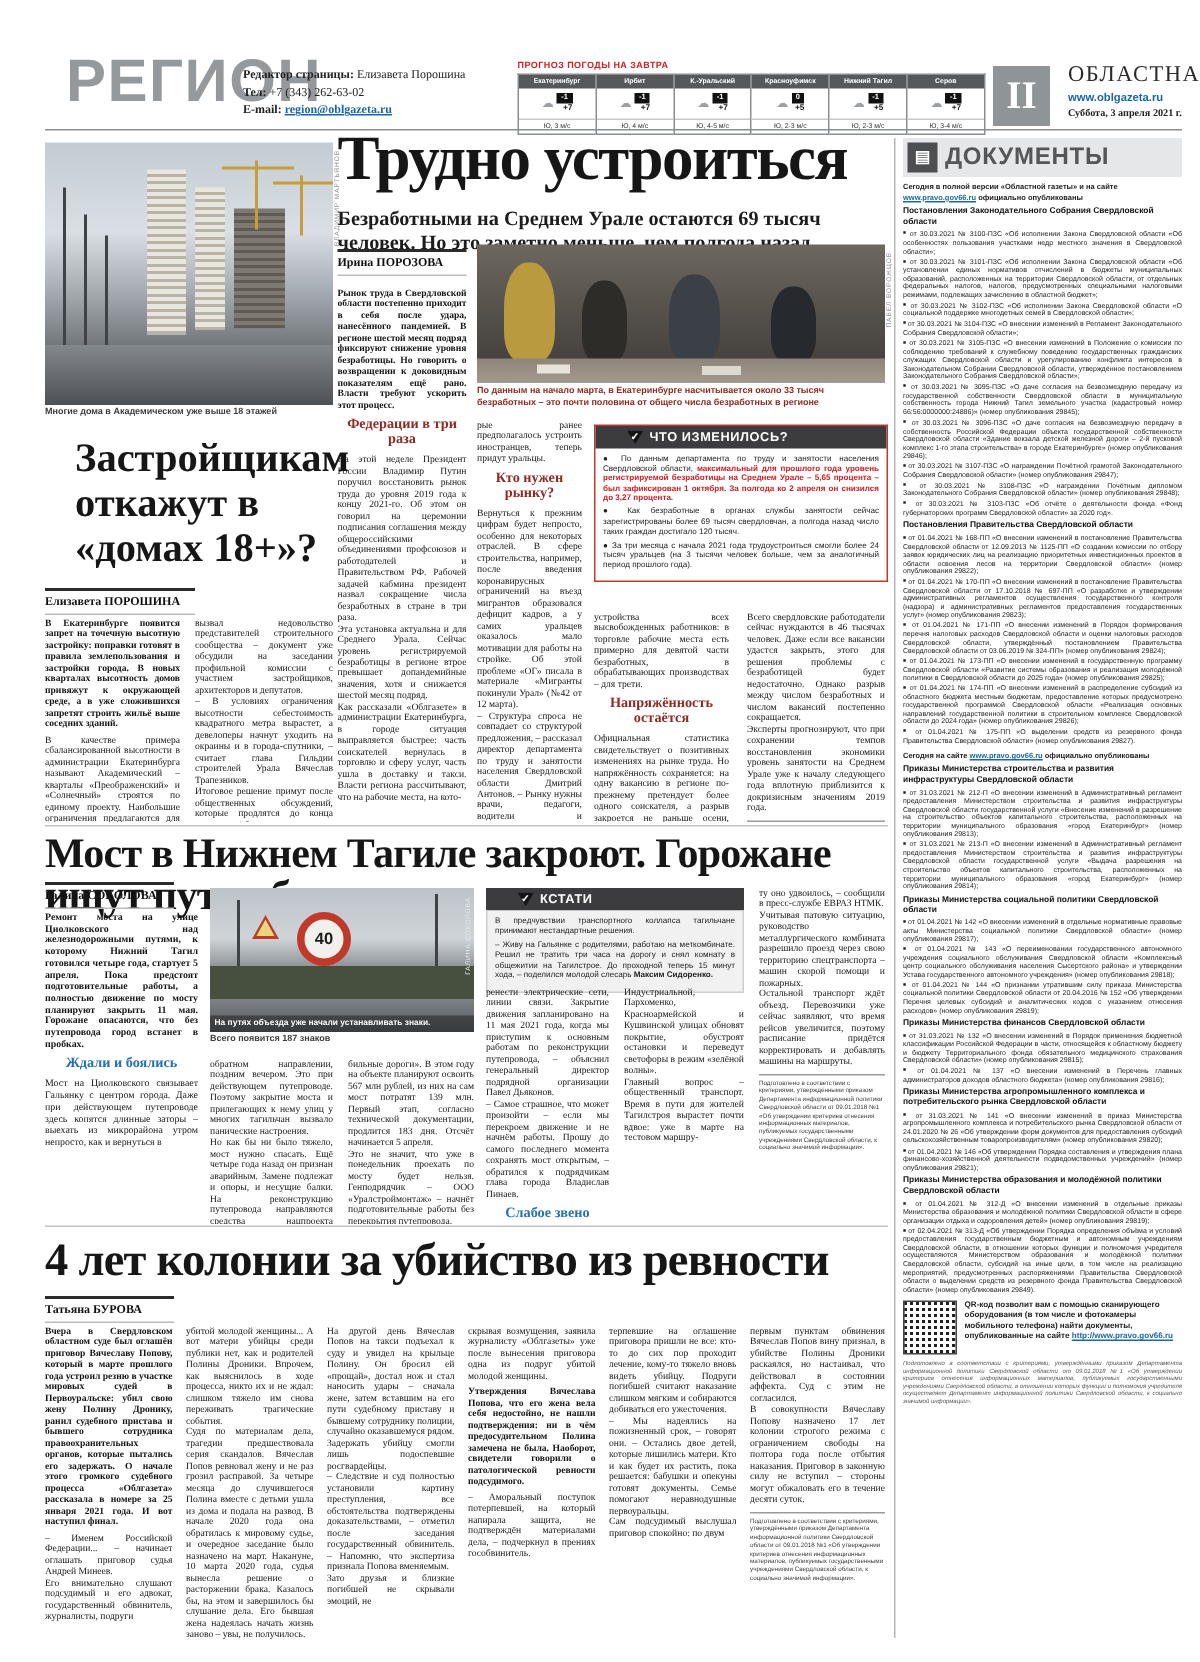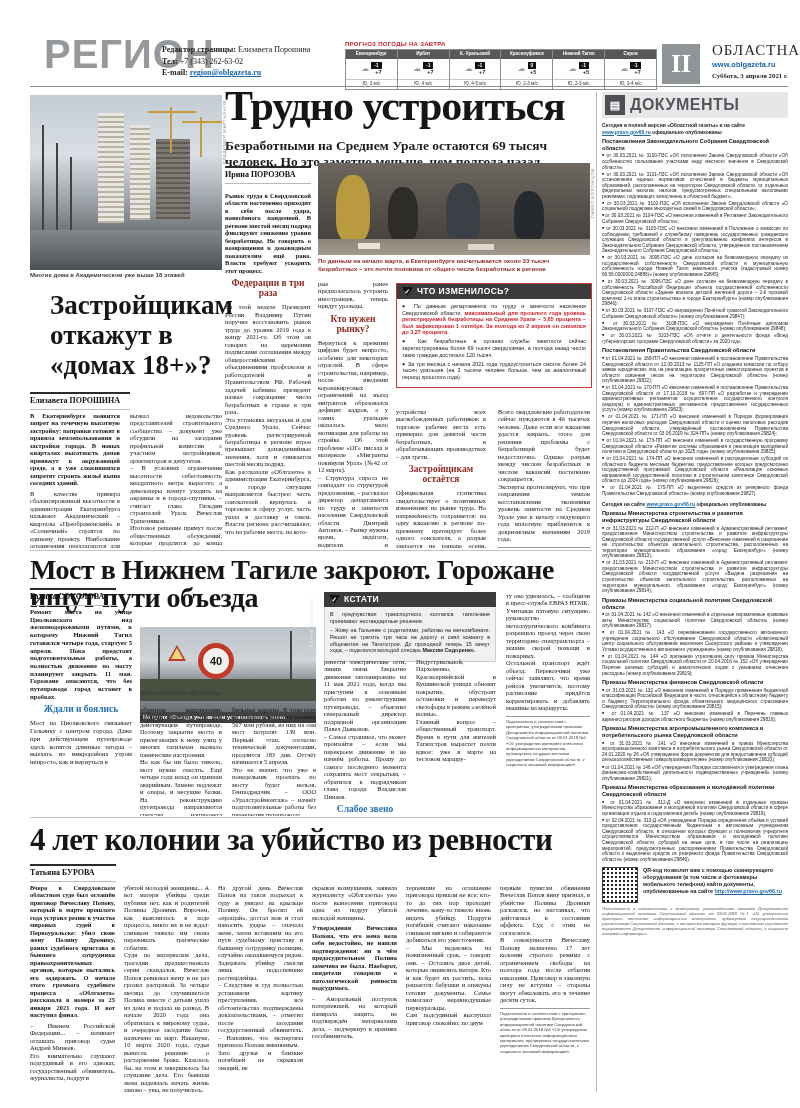--- a/index.html
+++ b/index.html
@@ -49,21 +49,21 @@
   .photo-cap{position:absolute;font:bold 6px/1.25 "Liberation Sans",sans-serif;color:#3c3c3c;}
   .photo-cap.red{color:#8e2a22;}
   
   .h-xl{left:225px;top:86px;width:370px;font:bold 42px/0.98 "Liberation Serif",serif;letter-spacing:-1px;}
   .deck{left:225px;top:138px;width:368px;font:bold 13.5px/1.15 "Liberation Serif",serif;color:#1c1c1c;}
   .h-left{left:30px;top:290px;width:195px;font:bold 27px/1.12 "Liberation Serif",serif;margin-left:20px;}
   .h-wide{left:30px;top:556px;width:562px;font:bold 28px/1 "Liberation Serif",serif;letter-spacing:-0.5px;}
   .h-court{left:30px;top:824px;width:562px;font:bold 31px/1 "Liberation Serif",serif;letter-spacing:-0.5px;}
   
   .box-head{display:flex;align-items:center;gap:4px;background:#3c3c3e;color:#fff;
-            font:bold 8.5px/1 "Liberation Sans",sans-serif;padding:3px 5px;letter-spacing:.4px;}
+            font:bold 8.5px/1 "Liberation Sans",sans-serif;padding:3px 21px;letter-spacing:.4px;}
   .check-icon{display:inline-block;width:11px;height:9px;background:#141414;color:#fff;
               font:bold 7px/9px "Liberation Sans",sans-serif;text-align:center;
               clip-path:polygon(0 0,100% 0,50% 100%);}
   .change-box{left:396px;top:283px;width:194px;border:1px solid #c0392b;background:#fff;}
   .change-body{padding:4px 5px;font:5.4px/1.22 "Liberation Sans",sans-serif;color:#222;text-align:justify;}
   .change-body p{margin:0 0 2.5px;}
   .red-strong{color:#cb2026;font-weight:bold;}
   .kstati{left:324px;top:592px;width:172px;background:#fff;}
   .kstati-body{border:1px solid #cfcfcf;border-top:none;background:#f1f1f2;padding:4px 5px;
                font:5.4px/1.25 "Liberation Sans",sans-serif;color:#222;text-align:justify;}
@@ -89,21 +89,21 @@
   .docs-disclaimer{font:italic 4px/1.25 "Liberation Sans",sans-serif;color:#555;margin-top:3px;text-align:justify;}
   
   .ph-left{background:linear-gradient(180deg,#c3ccd3 0%,#d9dfe4 34%,#a9b0b5 55%,#70757a 78%,#565b60 100%);}
   .ph-tower{position:absolute;background:repeating-linear-gradient(180deg,#e8e6df 0 3px,#b9b3a6 3px 5px);}
   .ph-tower.dark{background:repeating-linear-gradient(180deg,#7e7a72 0 3px,#5f5b54 3px 5px);}
   .ph-crane{position:absolute;background:#c79c3a;}
   .ph-pole{position:absolute;background:#3f4246;width:1.5px;}
   .ph-road{position:absolute;left:0;right:0;bottom:0;background:linear-gradient(180deg,#83888c,#4d5155);}
   .ph-main{background:linear-gradient(180deg,#6d675f 0%,#57524c 45%,#3f3b37 100%);}
   .fig{position:absolute;border-radius:45% 45% 30% 30%;}
-  .ph-bridge{background:linear-gradient(180deg,#bcc3c9 0%,#cfd4d8 35%,#8d9296 55%,#6f7478 75%,#595d61 100%);margin-top:35px;}
+  .ph-bridge{background:linear-gradient(180deg,#bcc3c9 0%,#cfd4d8 35%,#8d9296 55%,#6f7478 75%,#595d61 100%);}
   .sign40{position:absolute;width:26px;height:26px;border-radius:50%;background:#f2f0ec;border:5px solid #c0392b;
           font:bold 11px/26px "Liberation Sans",sans-serif;text-align:center;color:#1c1c1c;box-sizing:content-box;}
   .sign-tri{position:absolute;width:0;height:0;border-left:9px solid transparent;border-right:9px solid transparent;
             border-bottom:16px solid #c0392b;}
   .sign-tri::after{content:"";position:absolute;left:-6px;top:3px;border-left:6px solid transparent;
             border-right:6px solid transparent;border-bottom:11px solid #e8d77a;}
 </style>
 </head>
 <body>
 
@@ -273,21 +273,21 @@
     </div>
     <div class="change-body">
       <p><span>● По данным департамента по труду и занятости населения Свердловской области, </span><span class="red-strong">максимальный для прошлого года уровень регистрируемой безработицы на Среднем Урале – 5,65 процента – был зафиксирован 1 октября. За полгода ко 2 апреля он снизился до 3,27 процента.</span></p>
       <p>● Как безработные в органах службы занятости сейчас зарегистрированы более 69 тысяч свердловчан, а полгода назад число таких граждан достигало 120 тысяч.</p>
       <p>● За три месяца с начала 2021 года трудоустроиться смогли более 24 тысяч уральцев (на 3 тысячи человек больше, чем за аналогичный период прошлого года).</p>
     </div>
   </div>
 
   <div class="col" style="left:396px;top:408px;width:90px;height:140px;">
     <div class="pre">устройства всех высвобожденных работников: в торговле рабочие места есть примерно для девятой части безработных, в обрабатывающих производствах – для трети.</div>
-    <div class="subhead sub-red">Застройщикам остаётся</div>
+    <div class="subhead sub-red">Напряжённость остаётся</div>
     <div class="pre">Официальная статистика свидетельствует о позитивных изменениях на рынке труда. Но напряжённость сохраняется: на одну вакансию в регионе по-прежнему претендует более одного соискателя, а разрыв закроется не раньше осени, считают в ведомстве. Уровень безработицы к концу года составит 0,6–0,7.</div>
   </div>
   <div class="col" style="left:498px;top:408px;width:92px;height:140px;">
     <div class="pre">Всего свердловские работодатели сейчас нуждаются в 46 тысячах человек. Даже если все вакансии удастся закрыть, этого для решения проблемы с безработицей будет недостаточно. Однако разрыв между числом безработных и числом вакансий постепенно сокращается.
 Эксперты прогнозируют, что при сохранении темпов восстановления экономики уровень занятости на Среднем Урале уже к началу следующего года вплотную приблизится к докризисным значениям 2019 года.</div>
     <div class="footnote">Подготовлено в соответствии с критериями, утверждёнными приказом Департамента информационной политики Свердловской области от 09.01.2018 №1 «Об утверждении критериев отнесения информационных материалов, публикуемых государственными учреждениями Свердловской области, к социально значимой информации».</div>
   </div>
 
   <div class="abs h-wide">Мост в Нижнем Тагиле закроют. Горожане ищут пути объезда</div>
   <div class="byline" style="left:30px;top:588px;width:86px;">Галина СОКОЛОВА</div>

